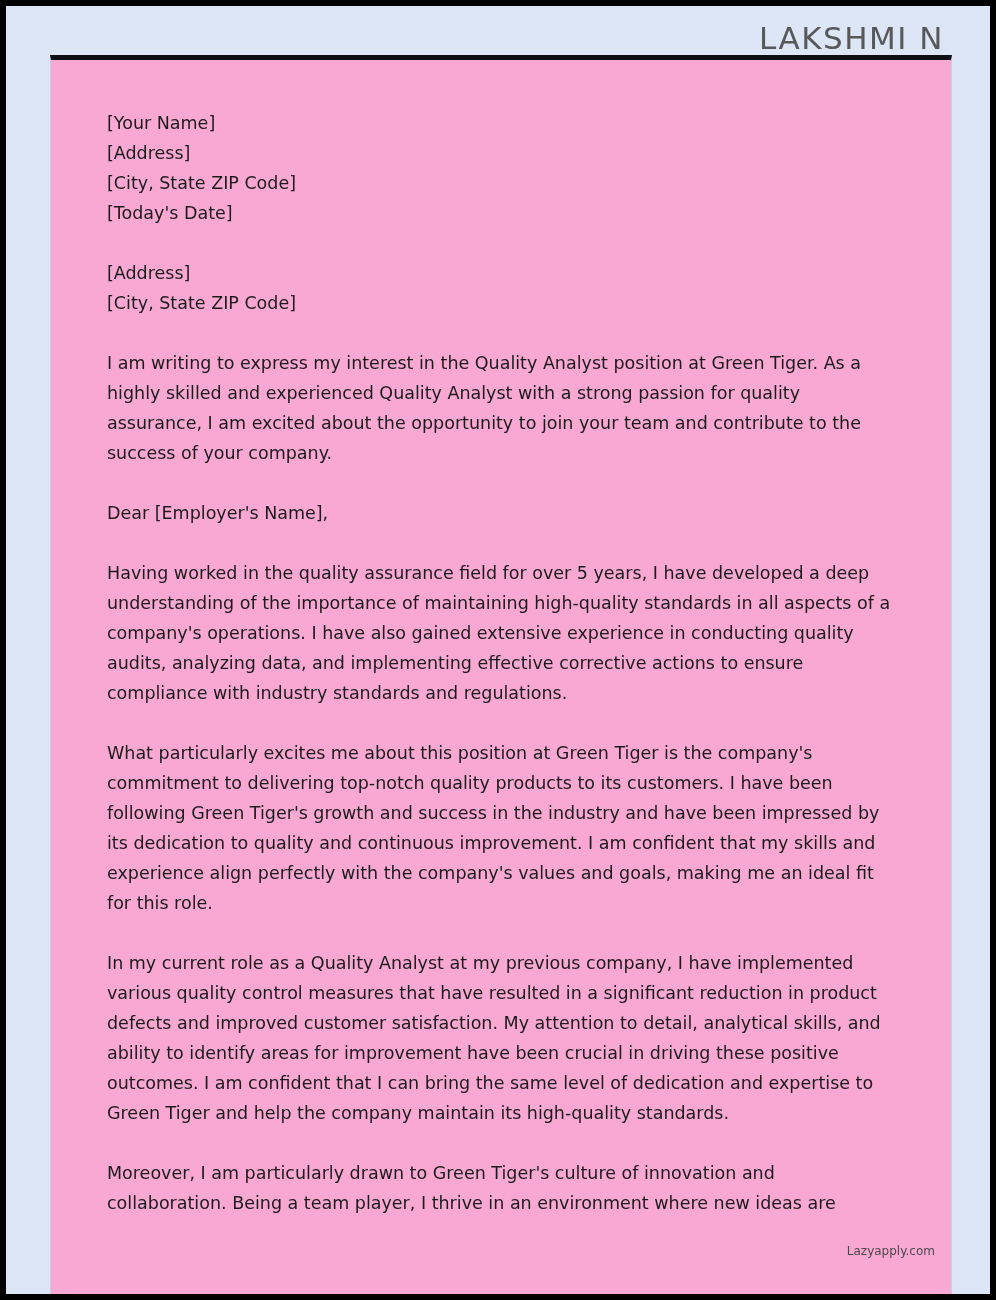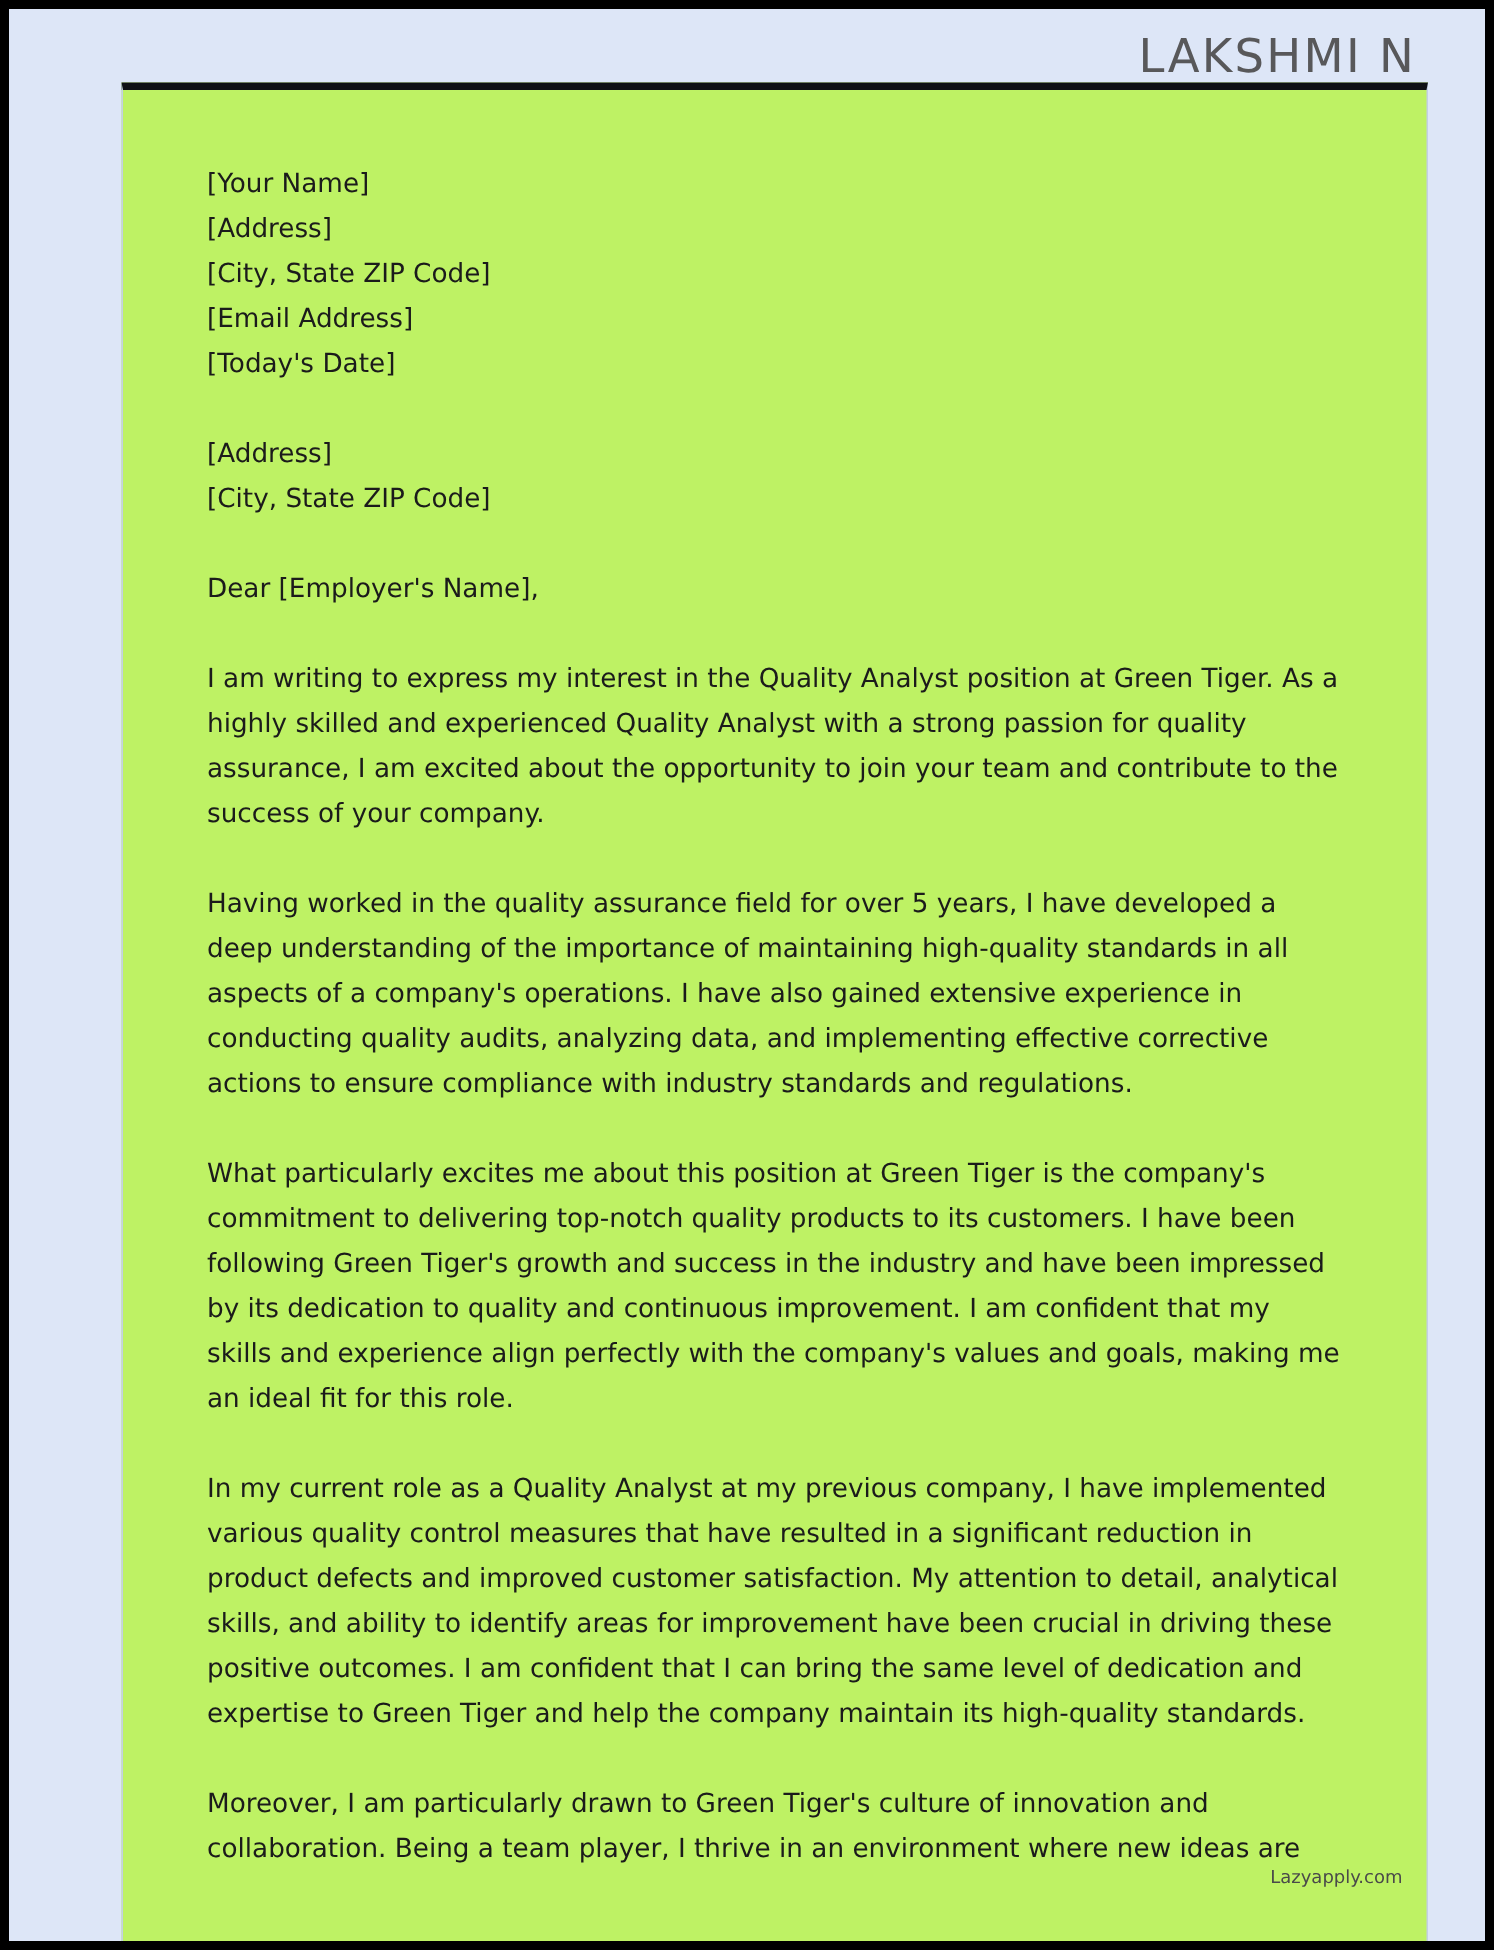--- a/index.html
+++ b/index.html
@@ -40,27 +40,26 @@
     font-family: "DejaVu Sans", sans-serif;
     font-weight: 400;
     white-space: nowrap;
   }
   .letter {
     position: absolute;
     left: 44px;
     top: 49px;
     right: 38px;
     bottom: 0;
-    background: #bef264;
+    background: #f9a8d4;
     border-top: 5px solid #0e1014;
     border-left: 1px solid #c3cfe4;
     border-right: 1px solid #c3cfe4;
     box-sizing: border-box;
     overflow: hidden;
-    margin-left: 31px;
   }
   .letter-body {
     padding: 48px 56px 0 56px;
     font-size: 17.5px;
     line-height: 30px;
     color: #1b1b1b;
     font-family: "DejaVu Sans", sans-serif;
   }
   .addr-line {
     white-space: nowrap;
@@ -90,32 +89,31 @@
     <div class="header-name">LAKSHMI N</div>
   </div>
 
   <div class="letter">
     <div class="letter-body">
 
       <div class="block">
         <div class="addr-line">[Your Name]</div>
         <div class="addr-line">[Address]</div>
         <div class="addr-line">[City, State ZIP Code]</div>
-        <div class="addr-line">[Email Address]</div>
         <div class="addr-line">[Today's Date]</div>
       </div>
 
       <div class="block">
         <div class="addr-line">[Address]</div>
         <div class="addr-line">[City, State ZIP Code]</div>
       </div>
 
+      <p>I am writing to express my interest in the Quality Analyst position at Green Tiger. As a highly skilled and experienced Quality Analyst with a strong passion for quality assurance, I am excited about the opportunity to join your team and contribute to the success of your company.</p>
+
       <p>Dear [Employer's Name],</p>
-
-      <p>I am writing to express my interest in the Quality Analyst position at Green Tiger. As a highly skilled and experienced Quality Analyst with a strong passion for quality assurance, I am excited about the opportunity to join your team and contribute to the success of your company.</p>
       <p>Having worked in the quality assurance field for over 5 years, I have developed a deep understanding of the importance of maintaining high-quality standards in all aspects of a company's operations. I have also gained extensive experience in conducting quality audits, analyzing data, and implementing effective corrective actions to ensure compliance with industry standards and regulations.</p>
       <p>What particularly excites me about this position at Green Tiger is the company's commitment to delivering top-notch quality products to its customers. I have been following Green Tiger's growth and success in the industry and have been impressed by its dedication to quality and continuous improvement. I am confident that my skills and experience align perfectly with the company's values and goals, making me an ideal fit for this role.</p>
       <p>In my current role as a Quality Analyst at my previous company, I have implemented various quality control measures that have resulted in a significant reduction in product defects and improved customer satisfaction. My attention to detail, analytical skills, and ability to identify areas for improvement have been crucial in driving these positive outcomes. I am confident that I can bring the same level of dedication and expertise to Green Tiger and help the company maintain its high-quality standards.</p>
       <p>Moreover, I am particularly drawn to Green Tiger's culture of innovation and collaboration. Being a team player, I thrive in an environment where new ideas are</p>
 
     </div>
     <div class="watermark">Lazyapply.com</div>
   </div>
 
 </div>

